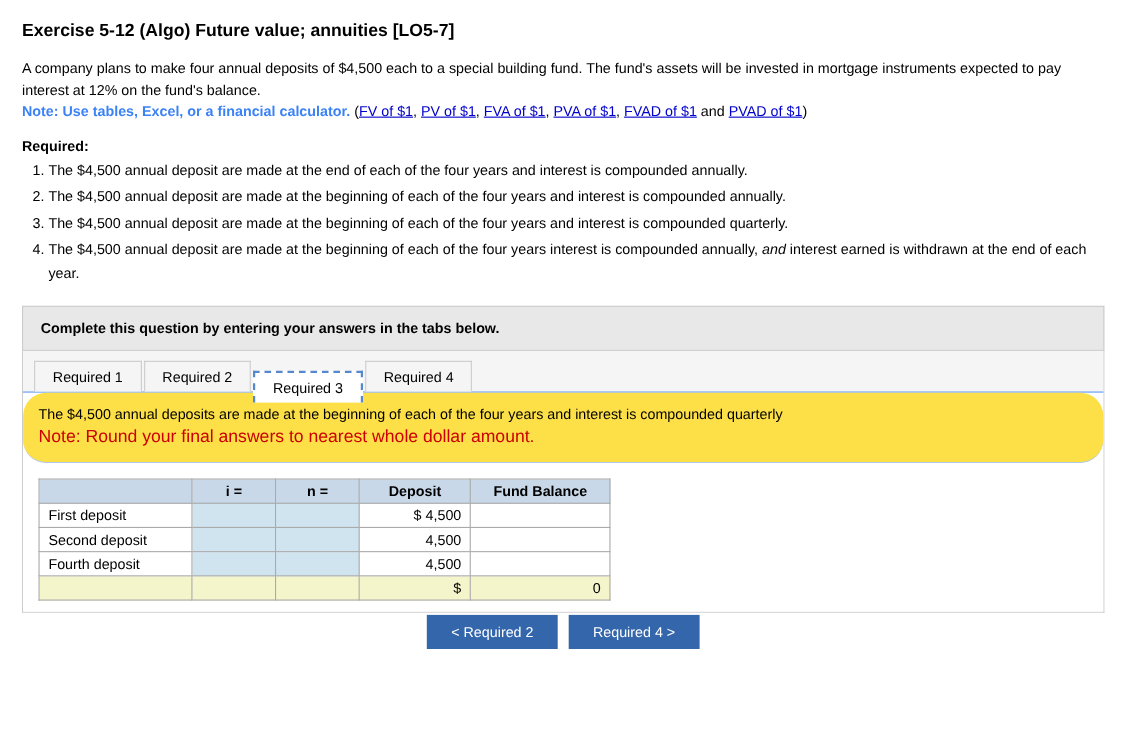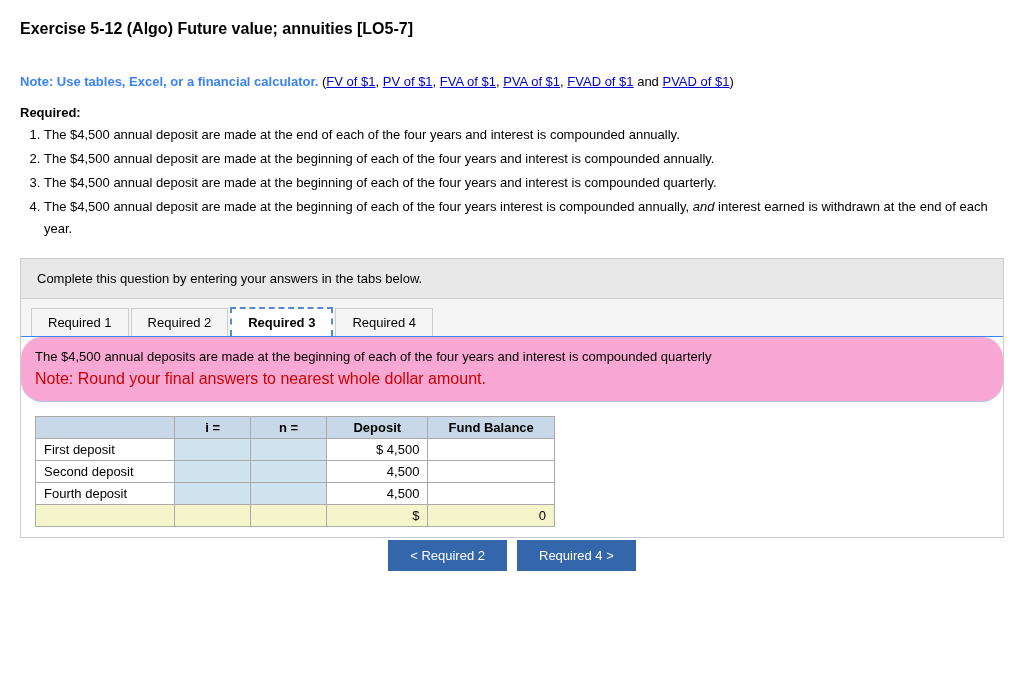--- a/index.html
+++ b/index.html
@@ -42,21 +42,21 @@
     }
     ol li {
       margin-bottom: 2px;
     }
     .complete-box {
       background: #e8e8e8;
       border: 1px solid #ccc;
       padding: 12px 16px;
       margin-top: 18px;
       margin-bottom: 0;
-      font-weight: normal;
+      font-weight: bold;
       font-size: 13px;
     }
     .tabs-container {
       border: 1px solid #ccc;
       border-top: none;
     }
     .tabs-row {
       display: flex;
       flex-direction: row;
       align-items: flex-end;
@@ -72,31 +72,31 @@
       border-bottom: none;
       background: #f5f5f5;
       cursor: pointer;
       font-size: 13px;
       margin-right: 2px;
     }
     .tab.active {
       background: #fff;
       border: 2px dashed #5588cc;
       border-bottom: none;
-      font-weight: bold;
+      font-weight: normal;
       position: relative;
-      top: 0;
+      top: 10px;
       z-index: 2;
     }
     .tab-content {
       background: #fff;
       padding: 0;
     }
     .tab-description {
-      background: #f9a8d4;
+      background: #fde047;
       border-bottom: 1px solid #b0c8e8;
       padding: 10px 14px;
       font-size: 13px;
       line-height: 1.5;
       border-radius: 21px;
     }
     .tab-description .note-blue {
       color: #cc0000;
       font-size: 16px;
     }
@@ -172,20 +172,21 @@
       align-items: center;
       gap: 6px;
     }
   </style>
 </head>
 <body>
 
 <h1>Exercise 5-12 (Algo) Future value; annuities [LO5-7]</h1>
 
 <div class="intro">
+  <span>A company plans to make four annual deposits of $4,500 each to a special building fund. The fund's assets will be invested in mortgage instruments expected to pay interest at 12% on the fund's balance.</span>
   <br>
   <span class="note-red">Note: Use tables, Excel, or a financial calculator.</span>
   <span class="links">
     (<a href="#">FV of $1</a>,
     <a href="#">PV of $1</a>,
     <a href="#">FVA of $1</a>,
     <a href="#">PVA of $1</a>,
     <a href="#">FVAD of $1</a> and
     <a href="#">PVAD of $1</a>)
   </span>

